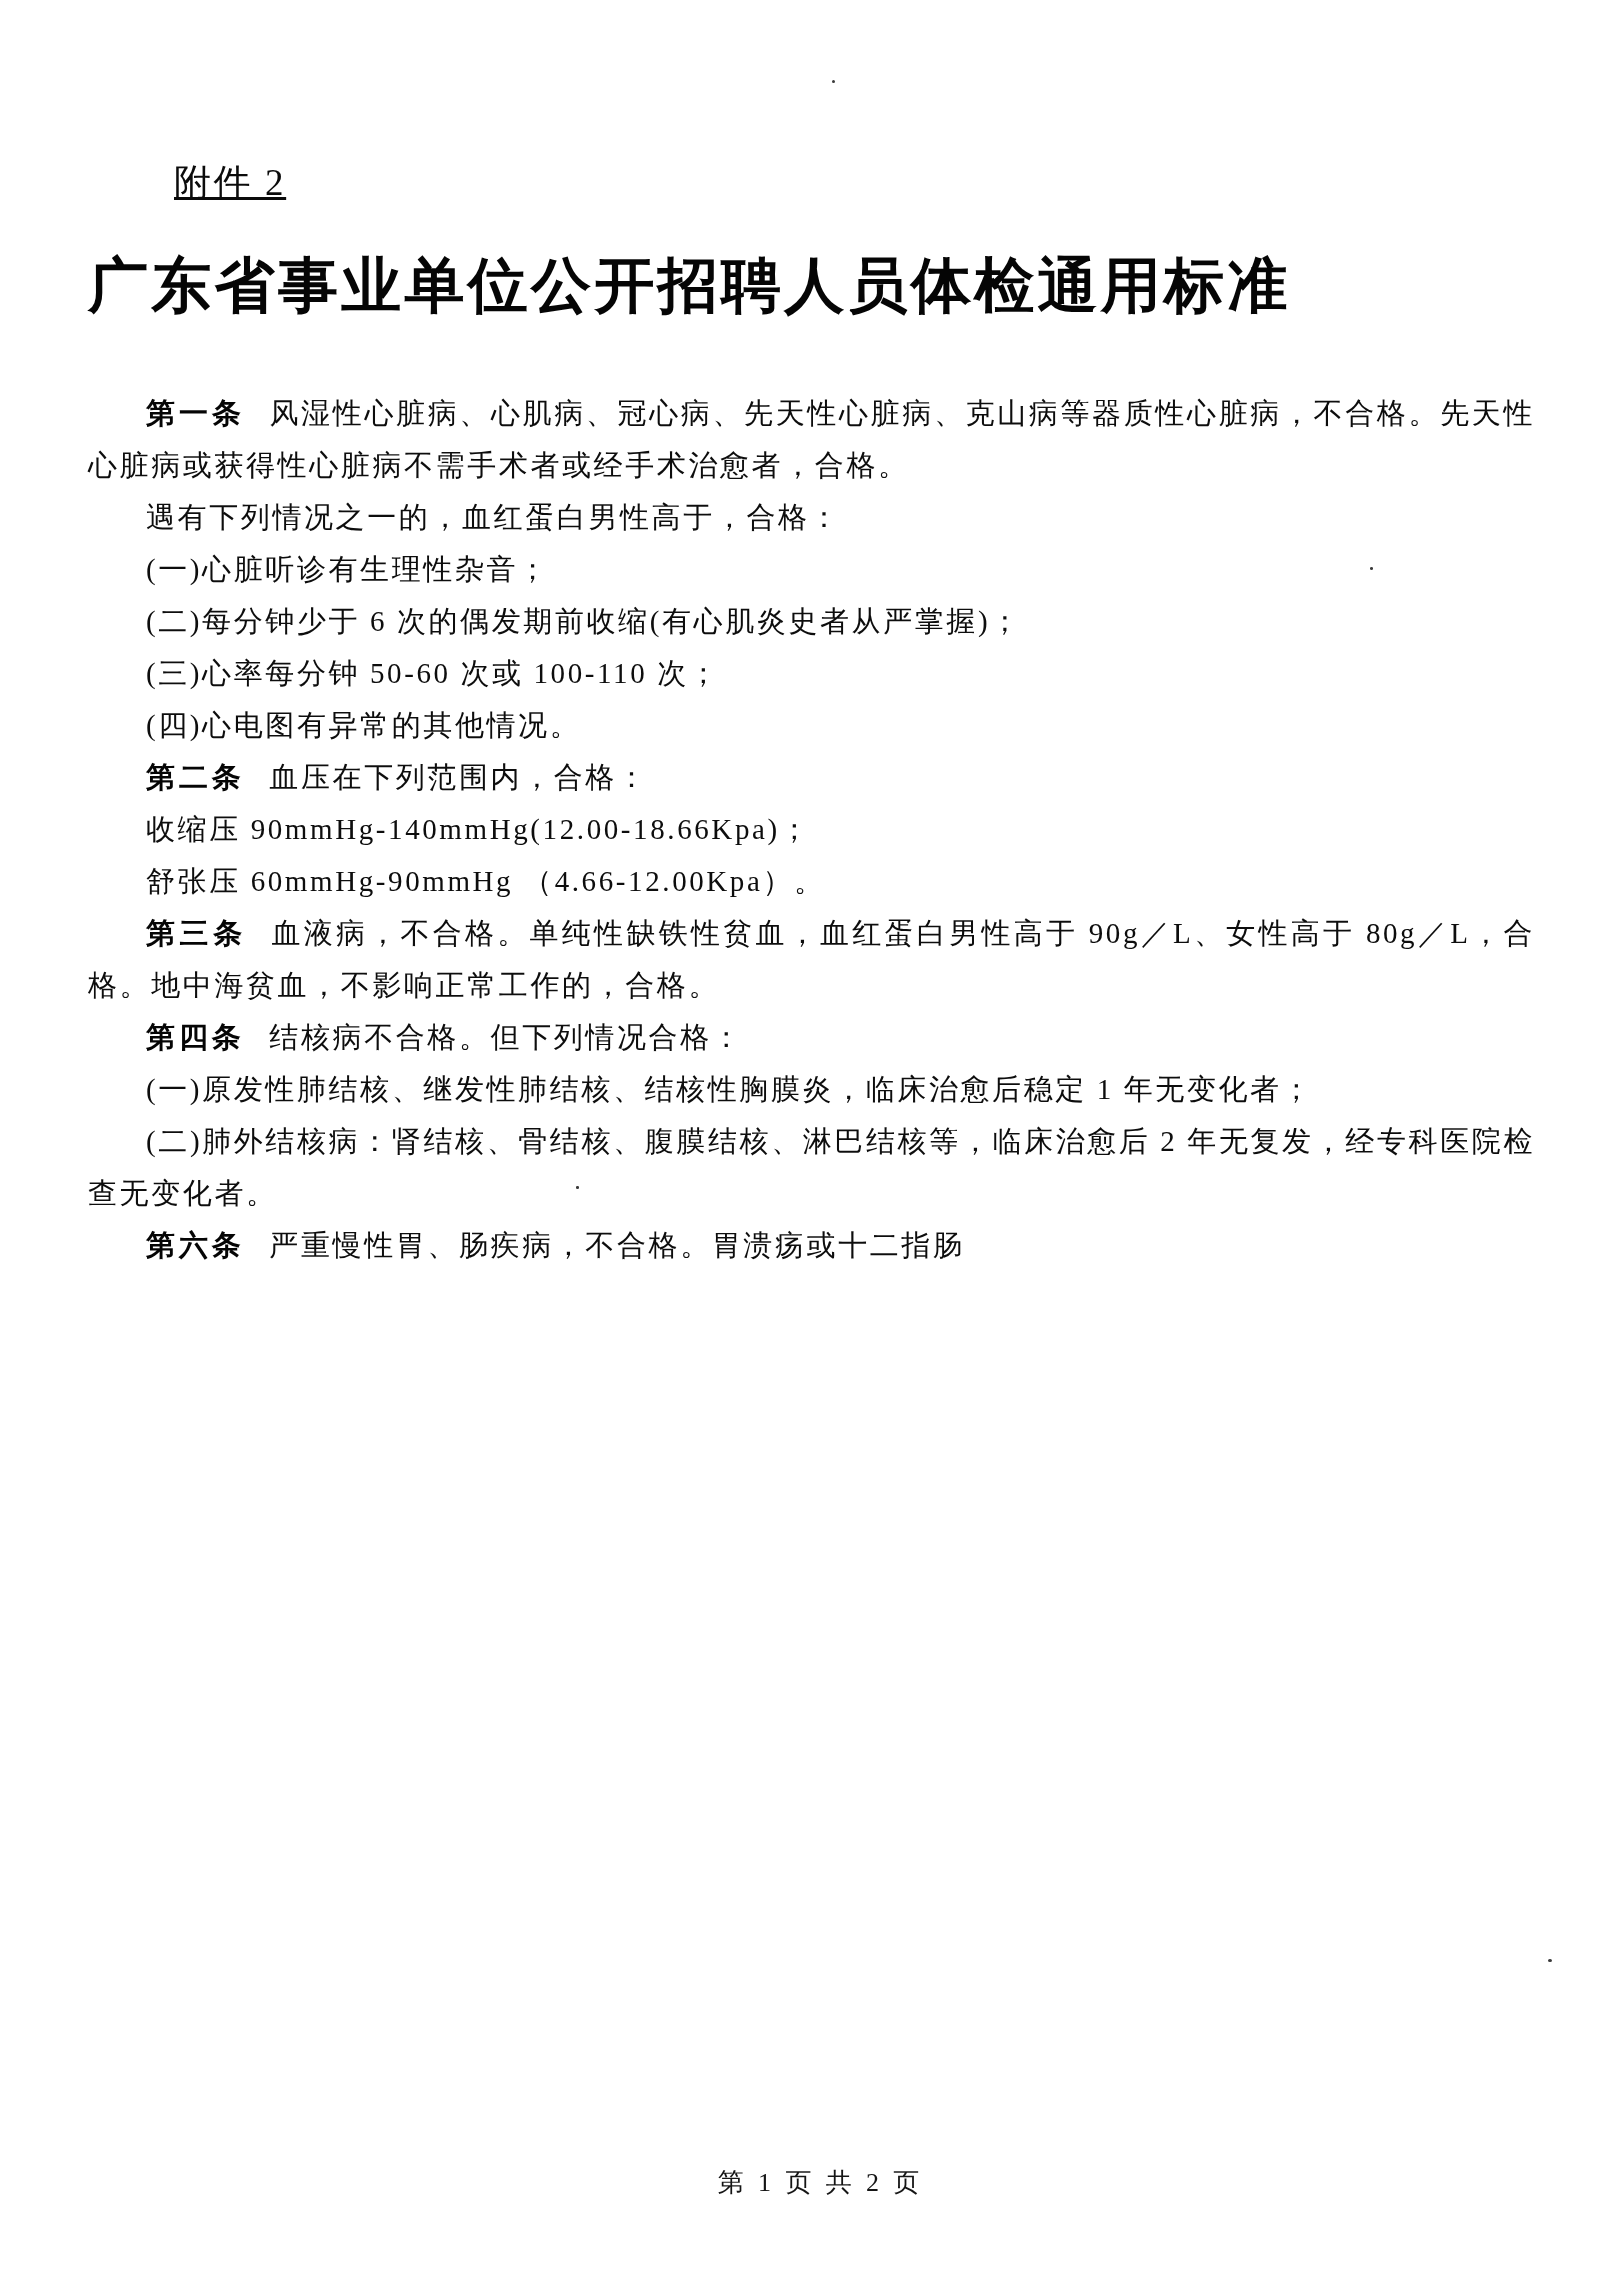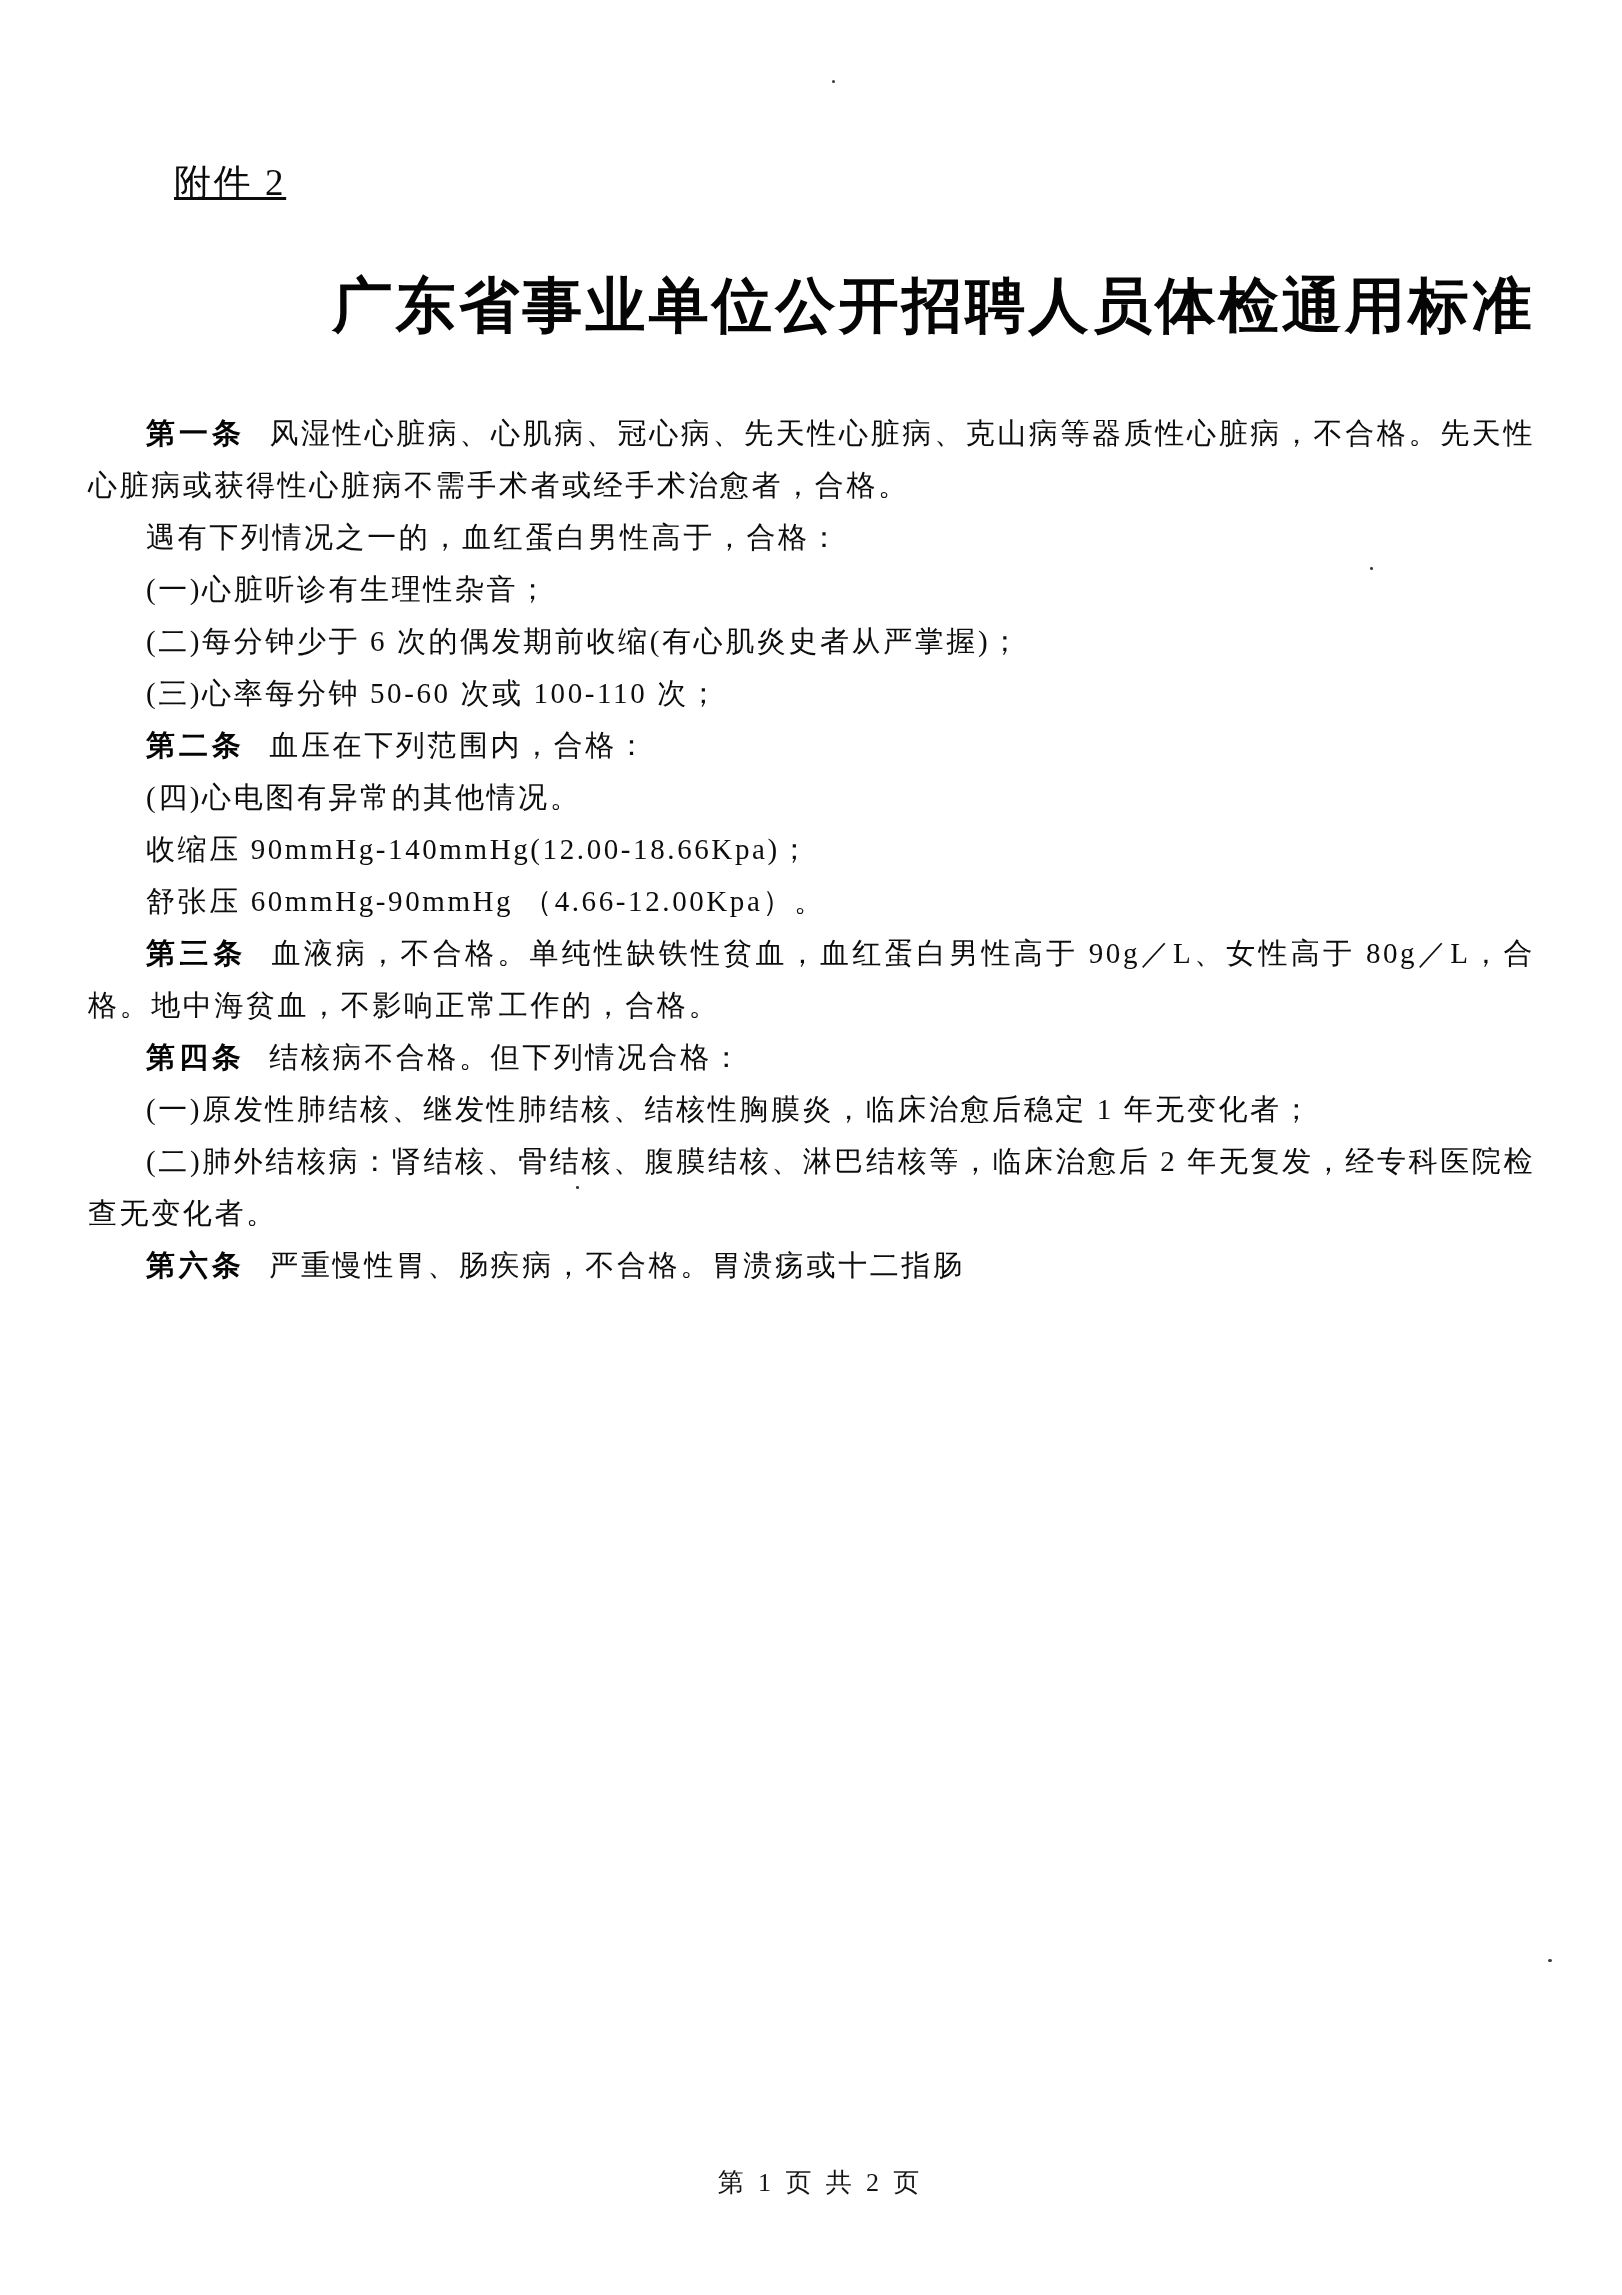--- a/index.html
+++ b/index.html
@@ -20,22 +20,22 @@
     padding: 158px 88px 0 88px;
   }
   .attachment-label {
     font-size: 37px;
     letter-spacing: 2.6px;
     margin-left: 86px;
     color: #0b0b0b;
     text-decoration: underline;
   }
   .doc-title {
-    margin-top: 58px;
-    text-align: right;
+    margin-top: 38px;
+    text-align: left;
     font-size: 60px;
     font-weight: bold;
     letter-spacing: 3.3px;
     color: #050505;
     font-family: "Liberation Serif", "DejaVu Serif", serif;
   }
   .body-text {
     margin-top: 60px;
   }
   .para {
@@ -106,25 +106,25 @@
 
         <p class="para">
           <span>(二)每分钟少于 6 次的偶发期前收缩(有心肌炎史者从严掌握)；</span>
         </p>
 
         <p class="para">
           <span>(三)心率每分钟 50-60 次或 100-110 次；</span>
         </p>
 
         <p class="para">
-          <span class="lead">第二条</span><span>血压在下列范围内，合格：</span>
+          <span>(四)心电图有异常的其他情况。</span>
         </p>
 
         <p class="para">
-          <span>(四)心电图有异常的其他情况。</span>
+          <span class="lead">第二条</span><span>血压在下列范围内，合格：</span>
         </p>
 
         <p class="para">
           <span>收缩压 90mmHg-140mmHg(12.00-18.66Kpa)；</span>
         </p>
 
         <p class="para">
           <span>舒张压 60mmHg-90mmHg （4.66-12.00Kpa）。</span>
         </p>
 

